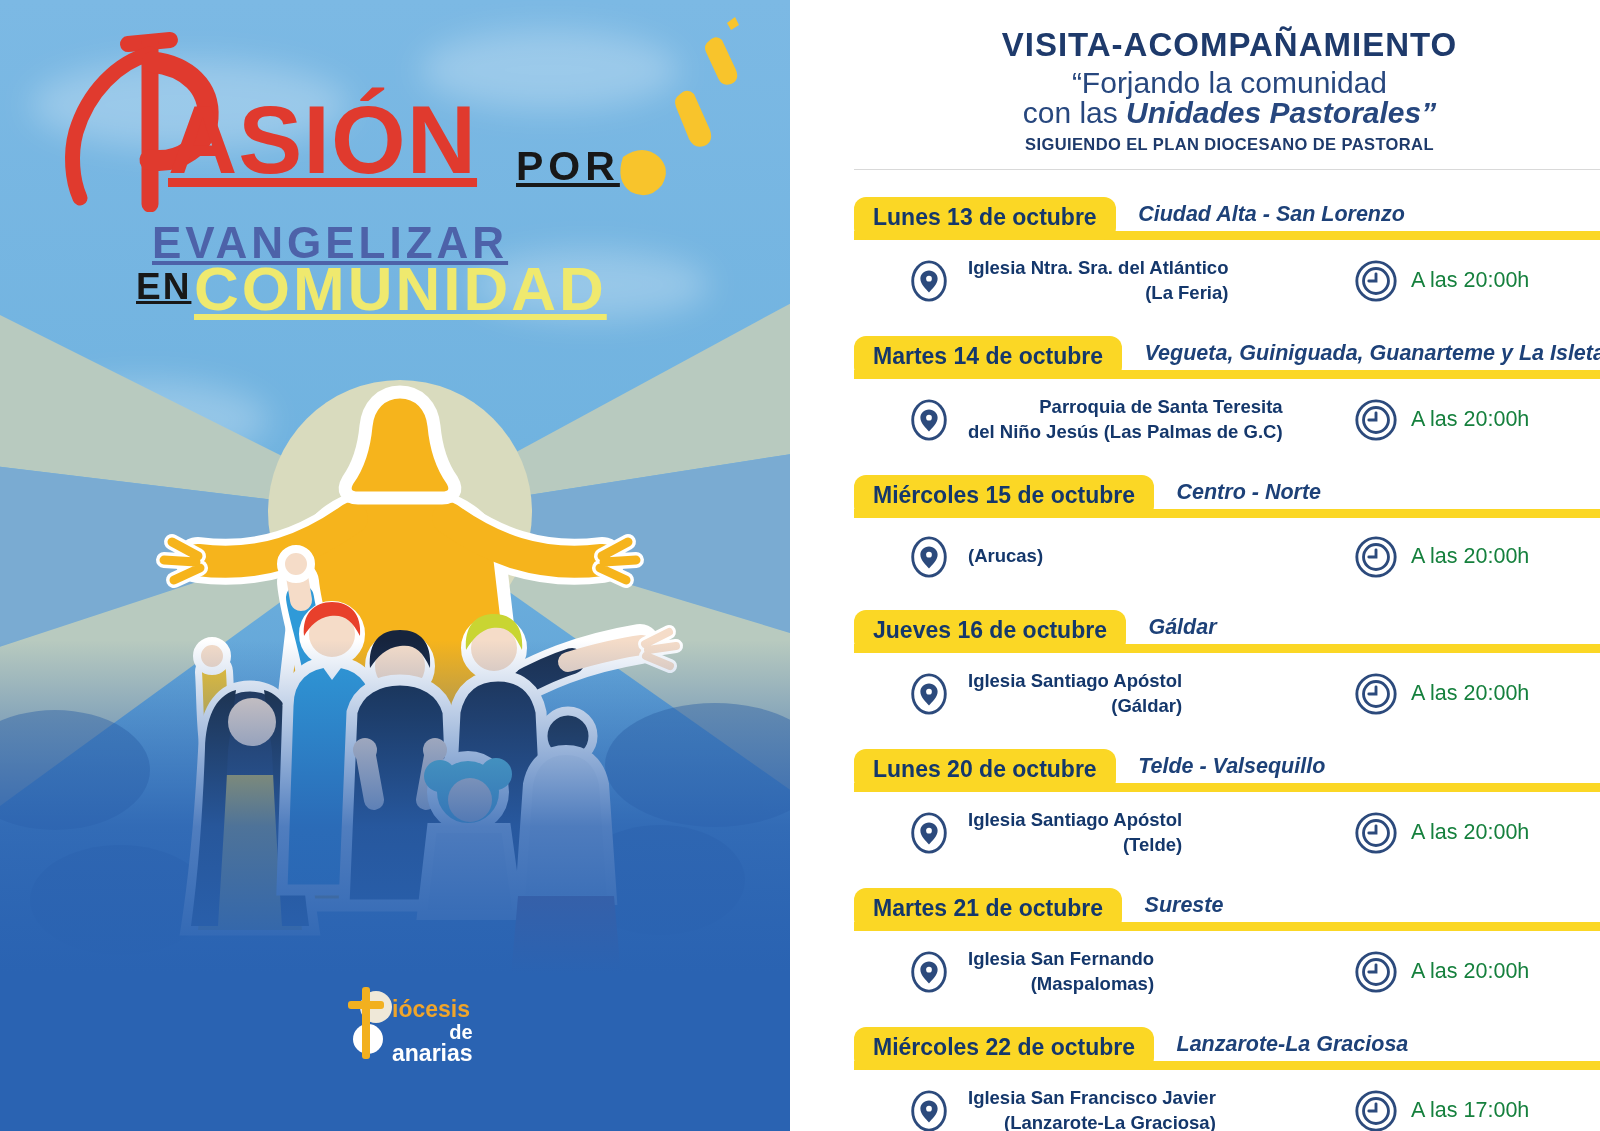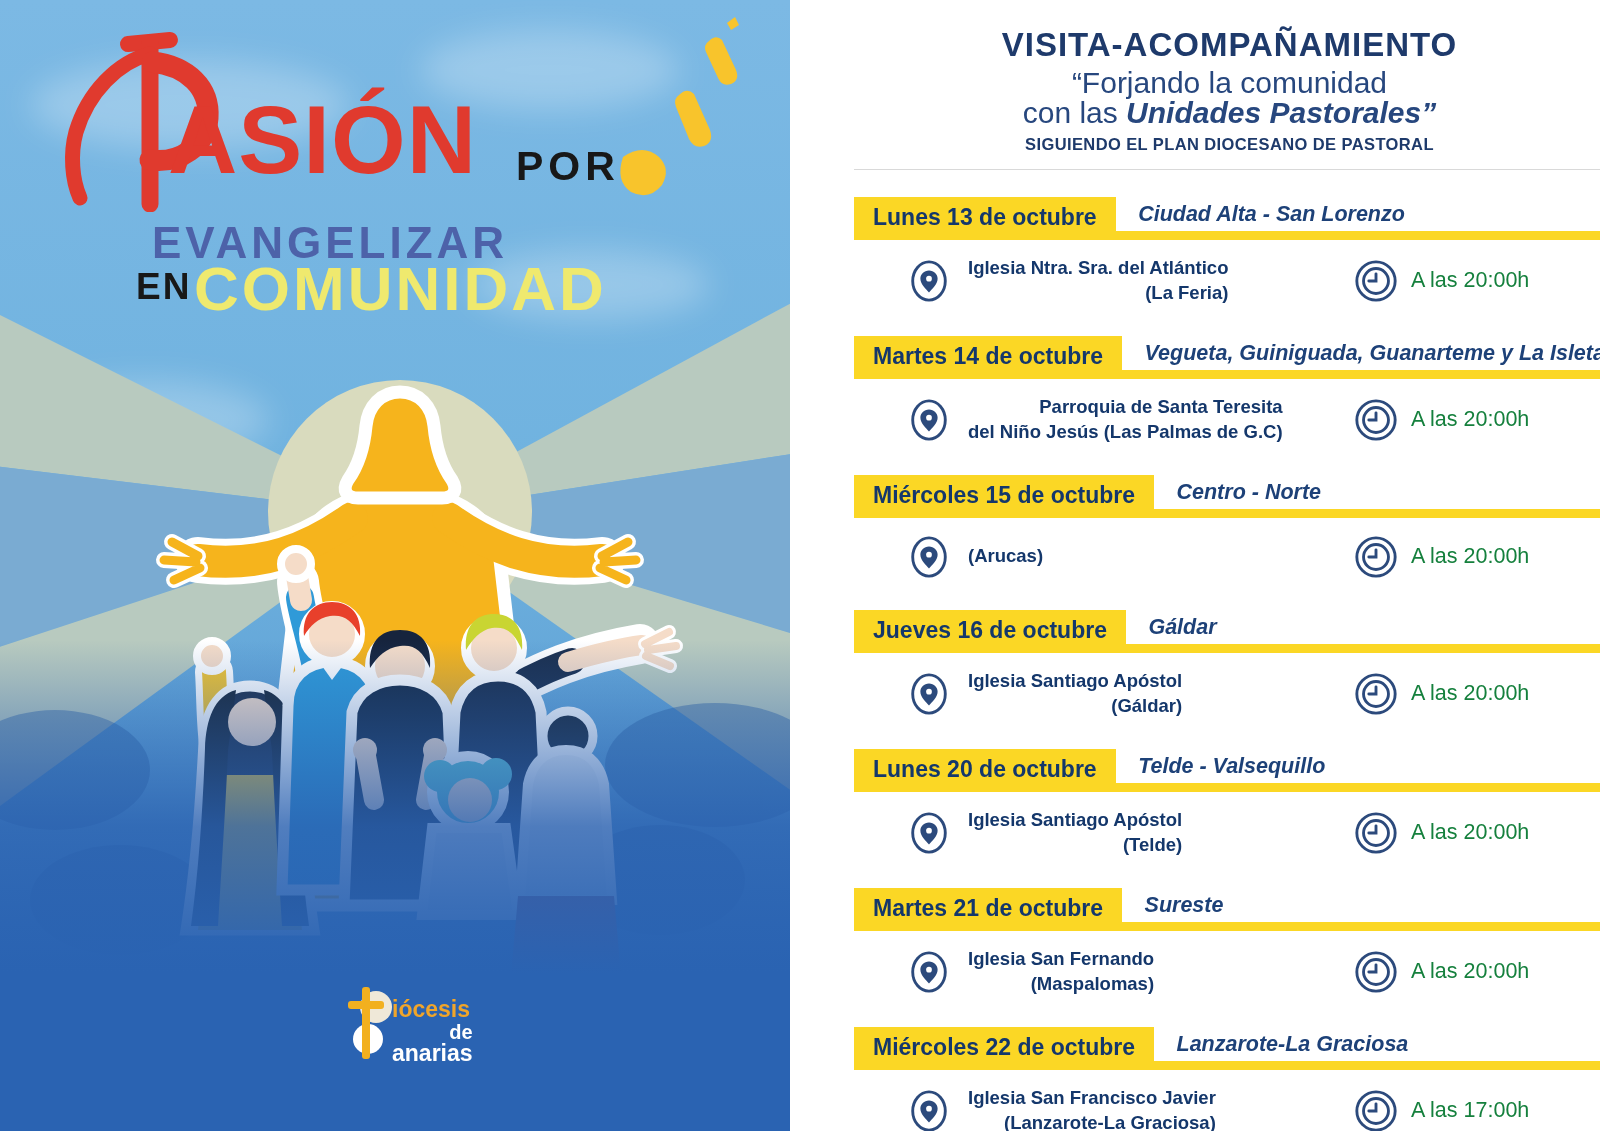--- a/index.html
+++ b/index.html
@@ -6,21 +6,21 @@
   .app{position:relative;width:1600px;height:1131px;overflow:hidden;font-family:"Liberation Sans",sans-serif;display:flex;}
 
   
   .poster{position:relative;width:790px;height:1131px;overflow:hidden;background:linear-gradient(180deg,#7cb9e4 0%,#6fb2df 45%,#5d9fd4 70%,#2f6cb5 100%);flex:none;}
   .cloud{position:absolute;background:rgba(255,255,255,.25);border-radius:50%;filter:blur(16px);}
   .illus{position:absolute;left:0;top:0;}
   .fade{position:absolute;left:0;top:640px;width:790px;height:491px;background:linear-gradient(180deg,rgba(42,97,176,0) 0%,rgba(42,97,176,.82) 38%,#2a63b2 68%);}
 
   
   .title-block{position:absolute;left:0;top:0;width:790px;height:340px;}
-  .t{position:absolute;font-weight:bold;white-space:nowrap;line-height:1;}
+  .t{position:absolute;font-weight:bold;white-space:nowrap;line-height:1;text-decoration:underline;}
   .t-asion{left:168px;top:92px;font-size:96px;color:#e03a2e;letter-spacing:1px;}
   .t-por{left:516px;top:146px;font-size:41px;color:#181818;letter-spacing:5px;}
   .t-evangelizar{left:152px;top:199px;font-size:44px;color:#4d62a9;letter-spacing:4px;margin-top:22px;}
   .t-en{left:136px;top:268px;font-size:37px;color:#181818;letter-spacing:2px;}
   .t-comunidad{left:194px;top:258px;font-size:62px;color:#efe96e;letter-spacing:3px;}
   .p-glyph{position:absolute;left:58px;top:22px;}
 
   
   .logo{position:absolute;left:340px;top:985px;display:flex;align-items:flex-start;}
   .logo-text{margin-left:-10px;margin-top:14px;line-height:.95;font-weight:bold;}
@@ -33,21 +33,21 @@
   .sched-header{text-align:center;}
   .sched-title{margin:0;font-size:33px;font-weight:bold;letter-spacing:1px;color:#1e3a6b;}
   .sched-sub{margin:4px 0 0 0;font-size:30px;color:#27477e;line-height:1.0;}
   .sched-sub .bold{font-weight:bold;font-style:italic;}
   .sched-tagline{margin:7px 0 0 0;font-size:16.5px;font-weight:bold;letter-spacing:.4px;color:#1e3a6b;}
   .divider{height:1px;background:#d9d9d9;margin:15px 0 27px 0;}
 
   .entry{margin-bottom:30px;}
   .entry-head{position:relative;white-space:nowrap;}
   .underbar{position:absolute;left:0;right:0;bottom:0;height:9px;background:#fbd725;}
-  .date-pill{position:relative;z-index:1;display:inline-block;background:#fbd725;color:#14376b;font-weight:bold;font-size:23px;padding:7px 19px 9px 19px;}
+  .date-pill{position:relative;z-index:1;display:inline-block;background:#fbd725;color:#14376b;font-weight:bold;font-size:23px;padding:7px 19px 9px 19px;border-radius:12px;}
   .region{position:relative;z-index:1;display:inline-block;margin-left:18px;font-size:21.5px;font-weight:bold;font-style:italic;color:#1d4178;vertical-align:4px;}
   .entry-body{display:flex;justify-content:space-between;align-items:center;margin-top:16px;padding-left:52px;}
   .venue{display:flex;align-items:center;gap:16px;text-align:right;}
   .venue-text{font-size:18.5px;font-weight:bold;color:#14376b;line-height:1.35;}
   .time{display:flex;align-items:center;gap:12px;width:252px;flex:none;}
   .time-text{font-size:21.5px;color:#15803d;}
   .icon{flex:none;display:block;}
 </style>
 </head>
 <body>

